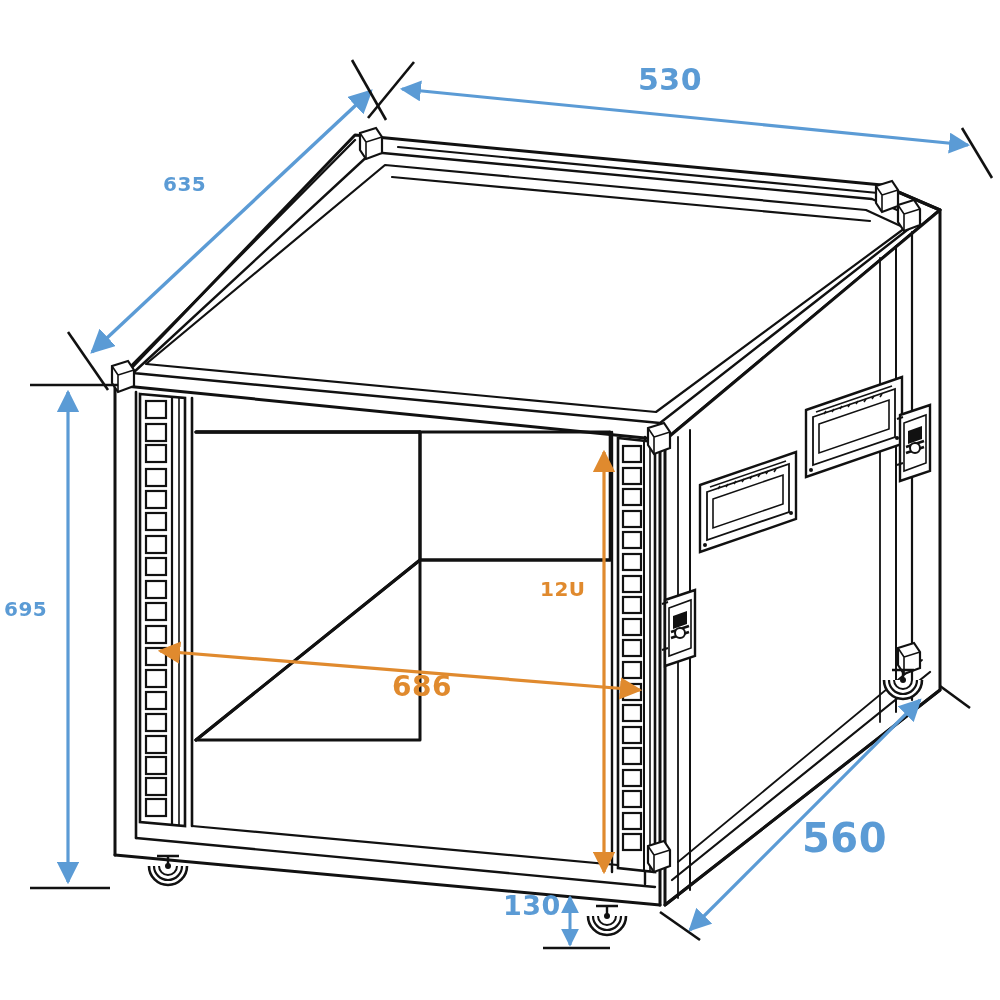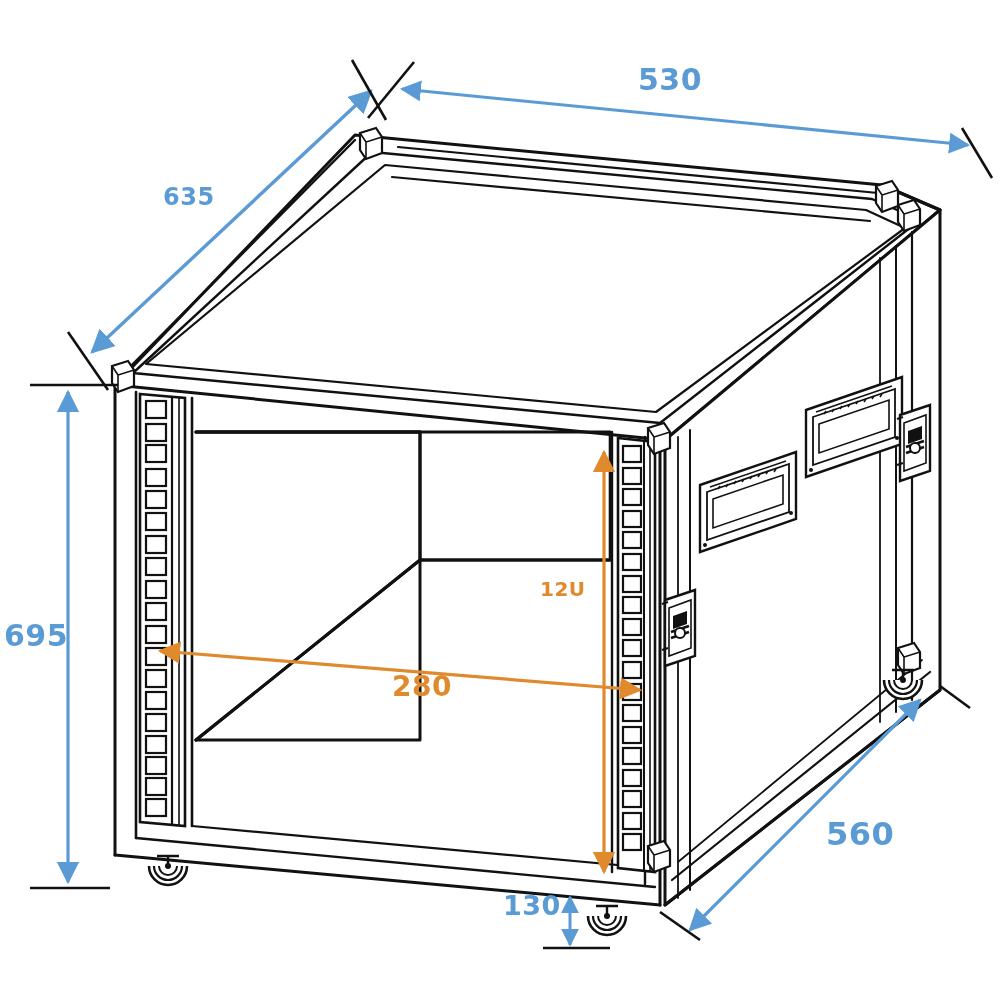--- a/index.html
+++ b/index.html
@@ -32,23 +32,23 @@
     white-space: nowrap;
     user-select: none;
   }
   .dim-blue {
     color: #5b9bd5;
   }
   .dim-orange {
     color: #e08a2e;
   }
   .lbl-530 { left: 638px; top: 62px; font-size: 30px; }
-  .lbl-635 { left: 163px; top: 183px; font-size: 24px; }
-  .lbl-695 { left: 4px;   top: 597px; font-size: 30px; margin-top: 21px; }
-  .lbl-560 { left: 826px; top: 815px; font-size: 32px; }
+  .lbl-635 { left: 163px; top: 172px; font-size: 20px; }
+  .lbl-695 { left: 4px;   top: 597px; font-size: 20px; }
+  .lbl-560 { left: 802px; top: 815px; font-size: 40px; }
   .lbl-130 { left: 503px; top: 890px; font-size: 27px; text-align: center; }
   .lbl-12u { left: 540px; top: 577px; font-size: 20px; }
   .lbl-483 { left: 392px; top: 670px; font-size: 28px; }
 </style>
 </head>
 <body>
 
 <div id="stage">
 
   <svg id="drawing" viewBox="0 0 1000 1000">
@@ -295,15 +295,15 @@
   <div class="dim-label dim-blue lbl-635">635</div>
 
   <div class="dim-label dim-blue lbl-695">695</div>
 
   <div class="dim-label dim-blue lbl-560">560</div>
 
   <div class="dim-label dim-blue lbl-130">130</div>
 
   <div class="dim-label dim-orange lbl-12u">12U</div>
 
-  <div class="dim-label dim-orange lbl-483">280</div>
+  <div class="dim-label dim-orange lbl-483">686</div>
 
 </div>
 
 </body></html>

